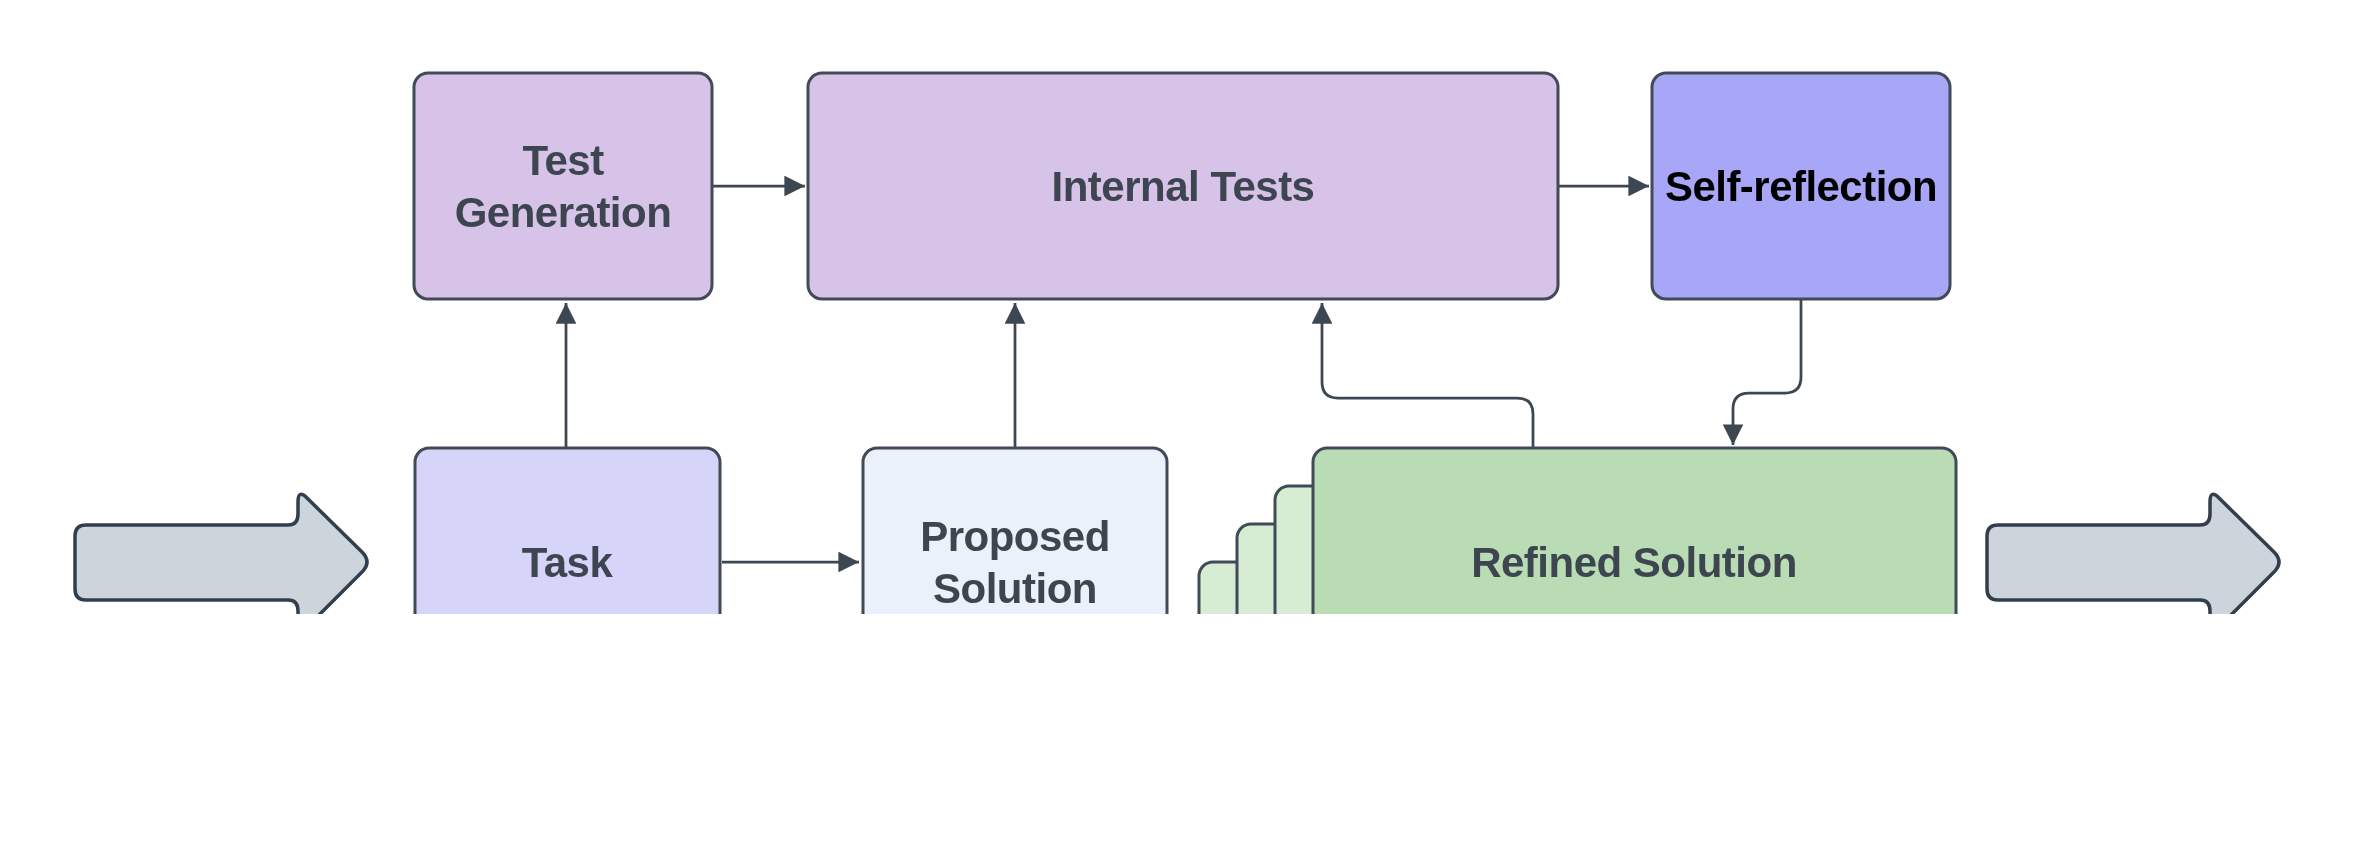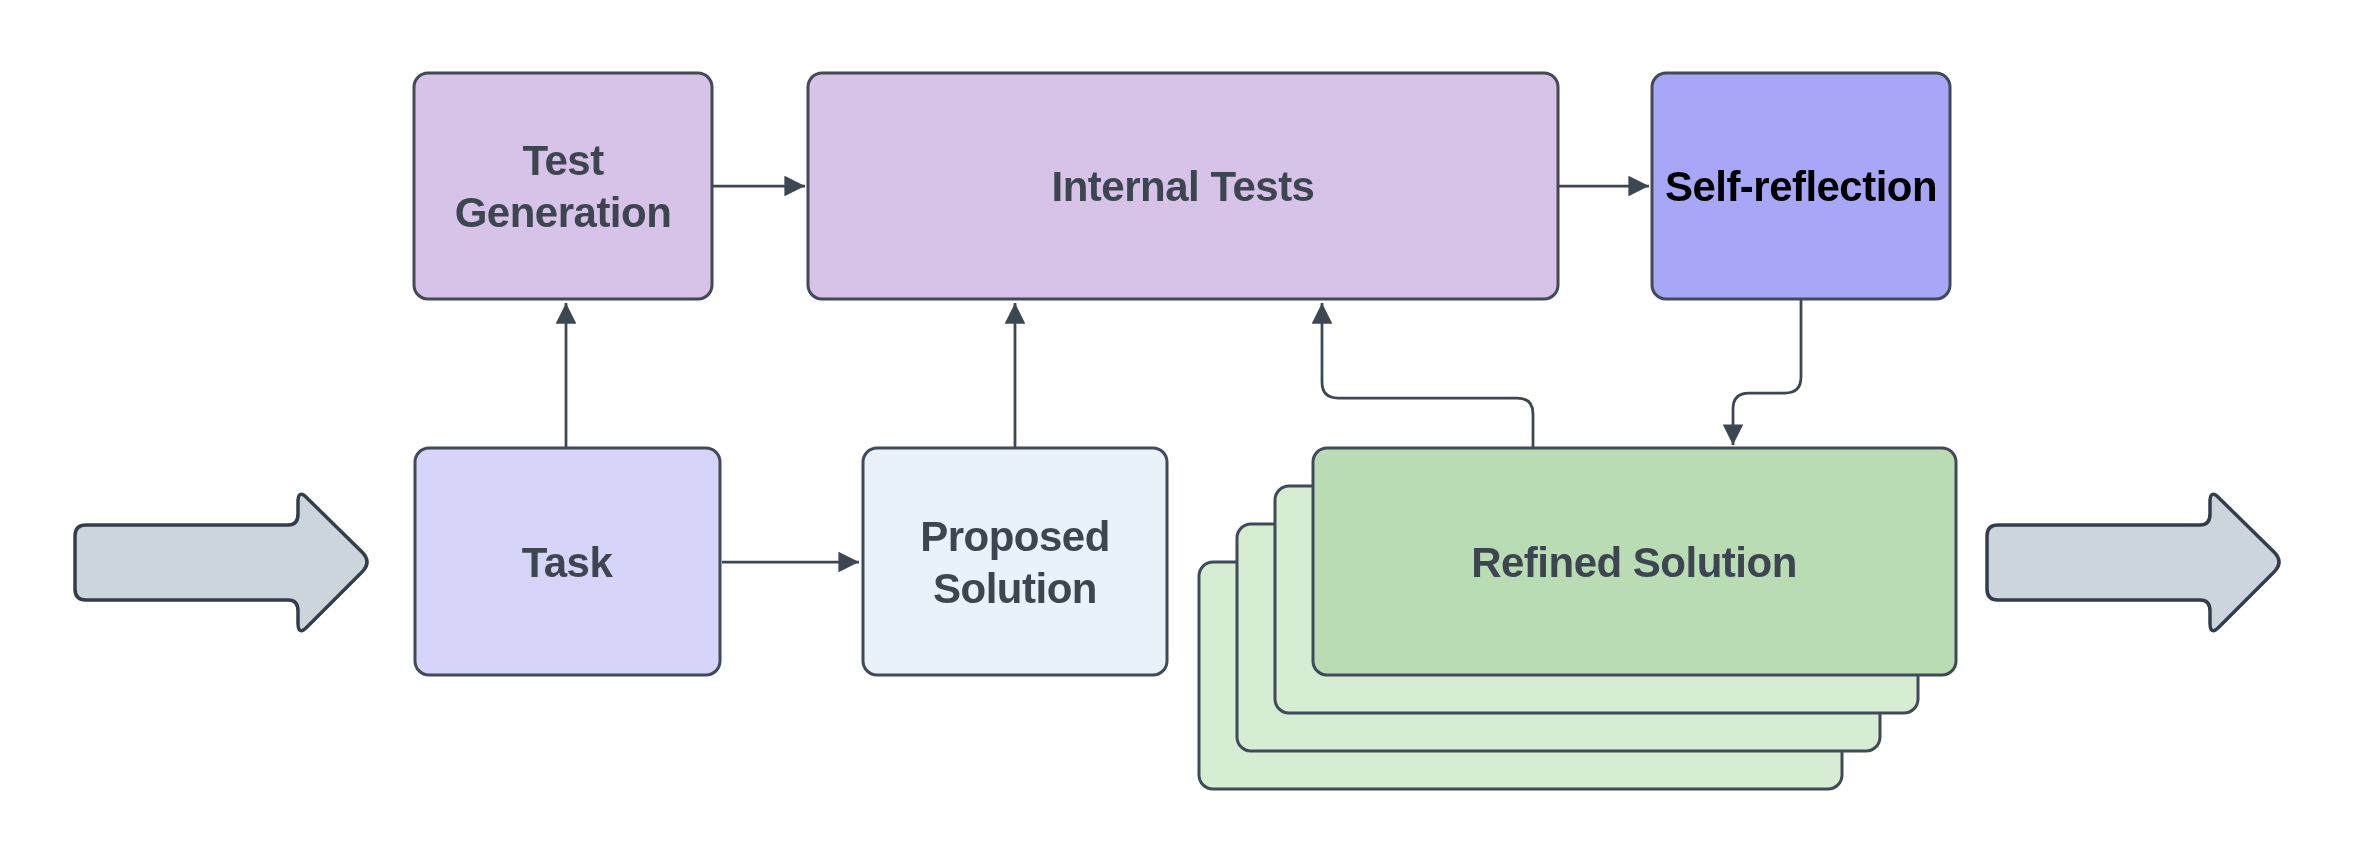--- a/index.html
+++ b/index.html
@@ -3,21 +3,21 @@
 <meta charset="utf-8">
 <style>
   :root {
     --bg: #ffffff;
     --border: #404a58;
     --edge: #3d4752;
     --flow-fill: #ccd4dc;
     --flow-stroke: #333e4c;
   }
   html, body { margin: 0; padding: 0; background: var(--bg); }
-  .canvas-wrap { width: 2363px; height: 863px; background: var(--bg); }
+  .canvas-wrap { width: 2363px; height: 614px; background: var(--bg); }
   svg { display: block; }
   .node-box { stroke: var(--border); stroke-width: 3; }
   .node-label {
     font-family: "Liberation Sans", sans-serif;
     font-weight: bold;
     font-size: 42px;
     text-anchor: middle;
     letter-spacing: -0.5px;
   }
   .edge { stroke: var(--edge); stroke-width: 2.75; fill: none; }

